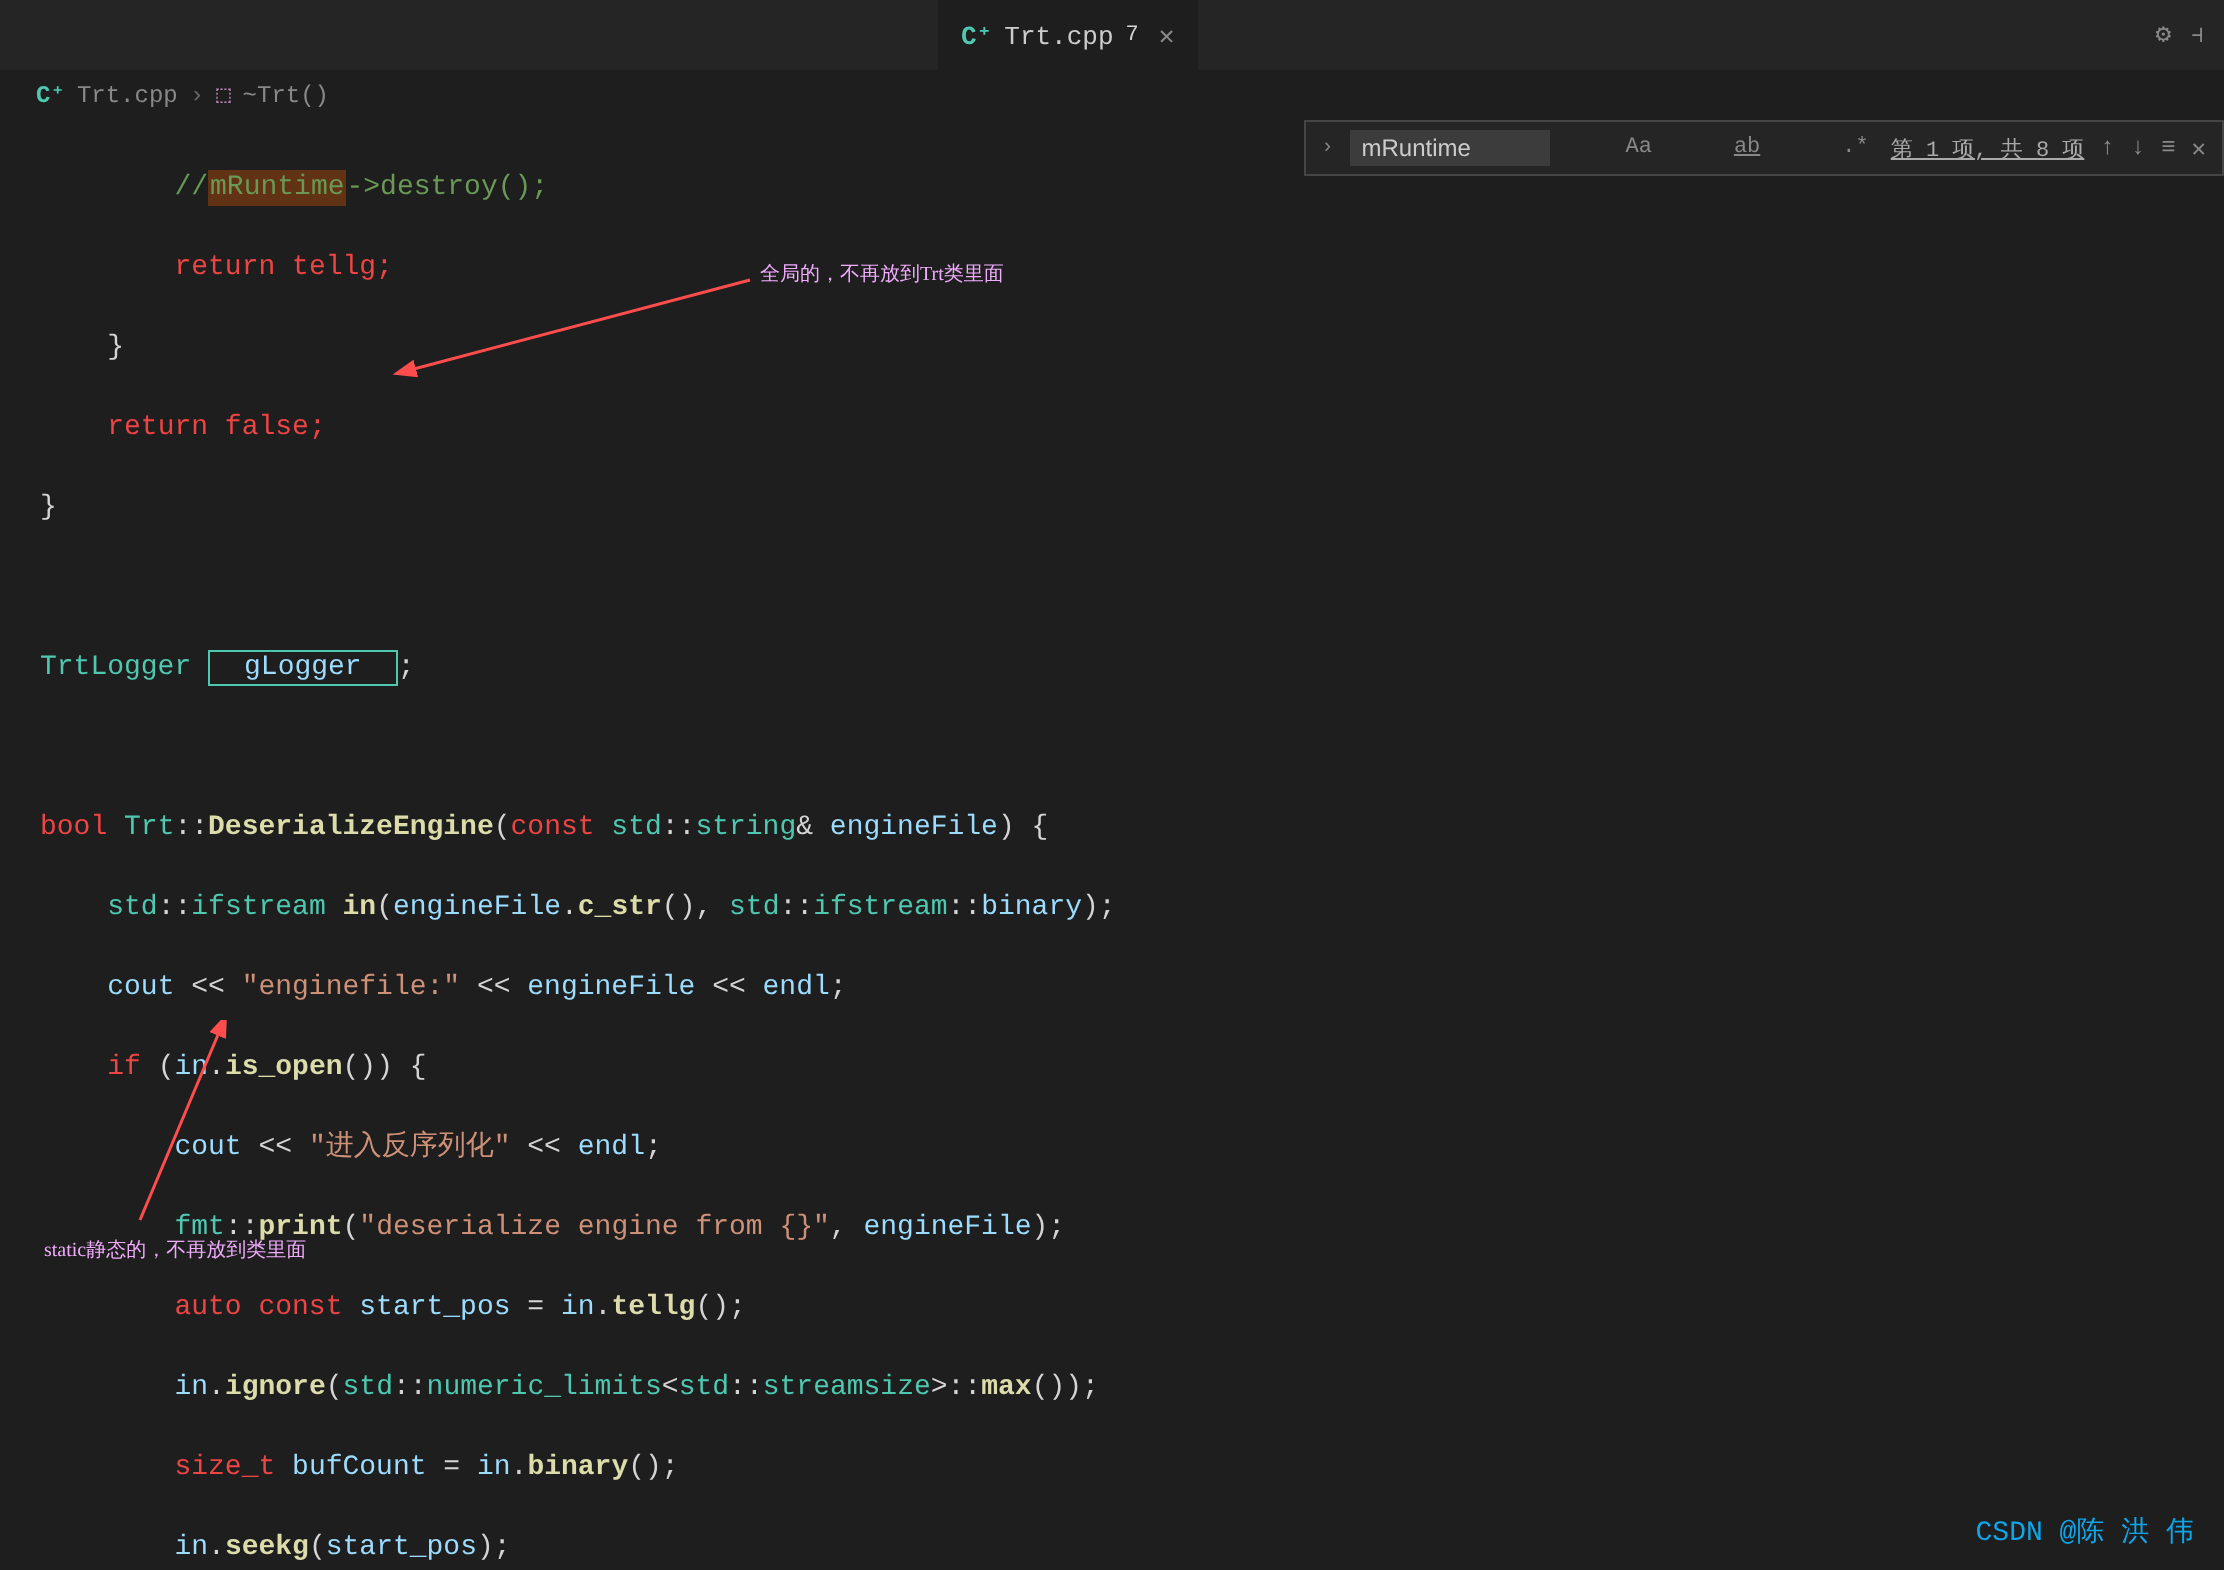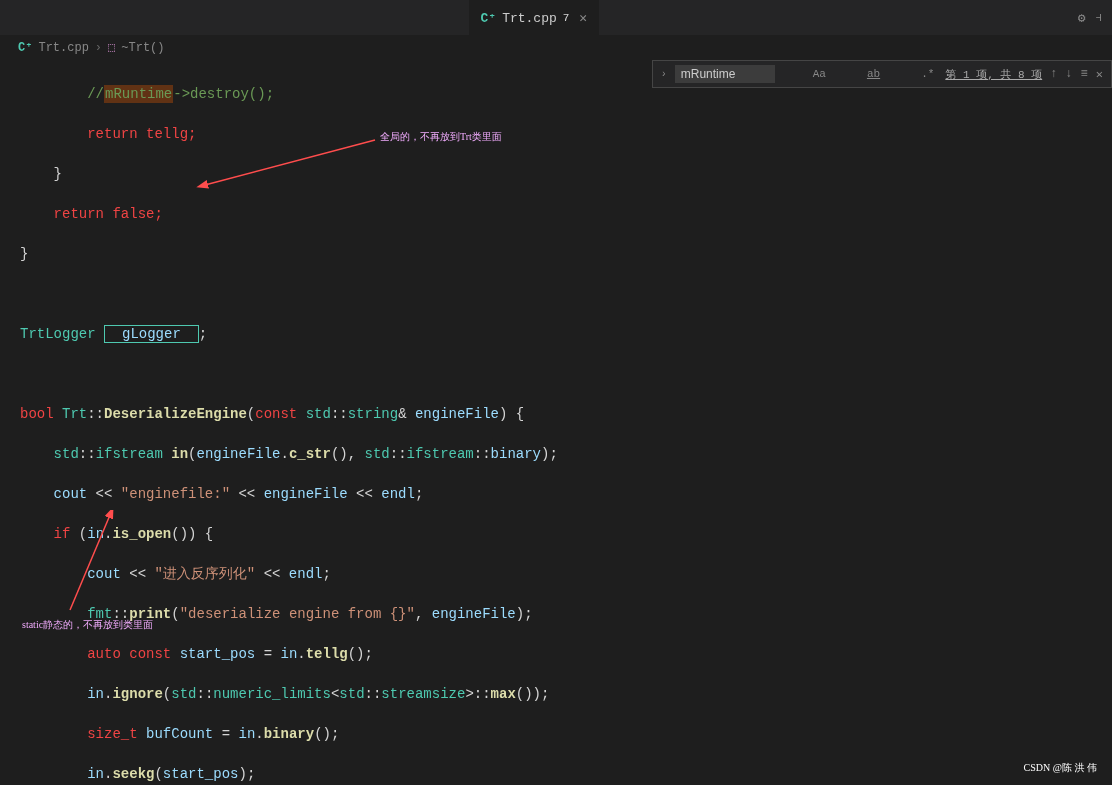--- a/index.html
+++ b/index.html
@@ -160,23 +160,23 @@
       pointer-events: none;
     }
     .arrow-svg {
       position: absolute;
       pointer-events: none;
     }
     .watermark {
       position: absolute;
       bottom: 10px;
       right: 15px;
-      color: #ffffff;
-      font-size: 10px;
-      font-family: Liberation Serif, serif;
+      color: #0ea5e9;
+      font-size: 14px;
+      font-family: Liberation Mono, monospace;
       pointer-events: none;
     }
   </style>
 </head>
 <body>
 
 <div class="tab-bar">
   <div class="tab-spacer"></div>
   <div class="tab active">
     <span class="fileicon">C⁺</span>

